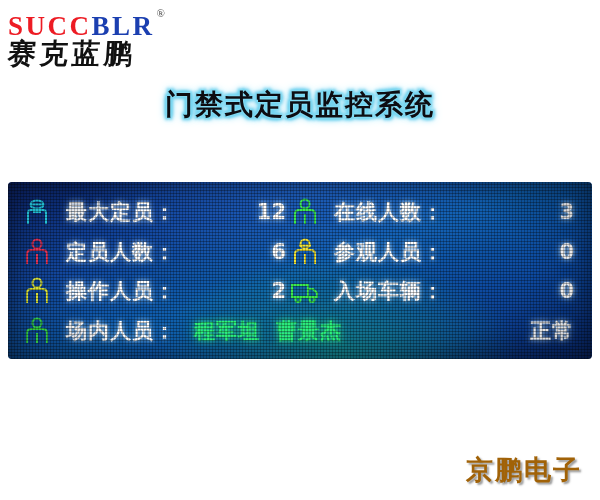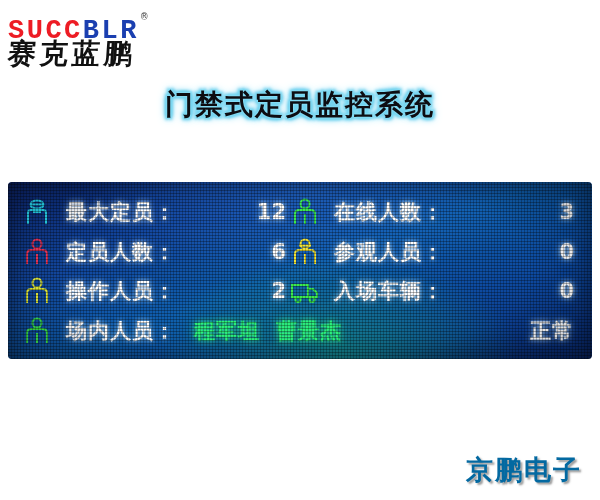--- a/index.html
+++ b/index.html
@@ -17,25 +17,25 @@
 
   
   #brand-logo {
     position: absolute;
     left: 8px;
     top: 6px;
     width: 220px;
     height: 66px;
   }
   #logo-wordmark {
-    font-family: Liberation Mono, monospace;
+    font-family: Liberation Serif, serif;
     font-weight: bold;
     font-size: 27px;
     letter-spacing: 2.5px;
-    line-height: 38px;
+    line-height: 30px;
     white-space: nowrap;
     position: relative;
     height: 30px;
   }
   #logo-wordmark .part-red { color: #ed1c24; }
   #logo-wordmark .part-blue { color: #1b3fb0; }
   #logo-reg {
     font-size: 11px;
     font-weight: normal;
     vertical-align: super;
@@ -195,21 +195,21 @@
 
   
   #footer-company {
     position: absolute;
     right: 18px;
     bottom: 12px;
     font-family: "DejaVu Sans", "Liberation Sans", sans-serif;
     font-weight: bold;
     font-size: 27px;
     letter-spacing: 2px;
-    color: #0369a1;
+    color: #a16207;
     white-space: nowrap;
     text-shadow: 2px 2px 2px rgba(120,120,120,0.75);
   }
 </style>
 </head>
 <body>
 
 <div id="brand-logo">
   <div id="logo-wordmark">
     <span class="part-red">SUCC</span><span class="part-blue">BLR</span><span id="logo-reg">®</span>

